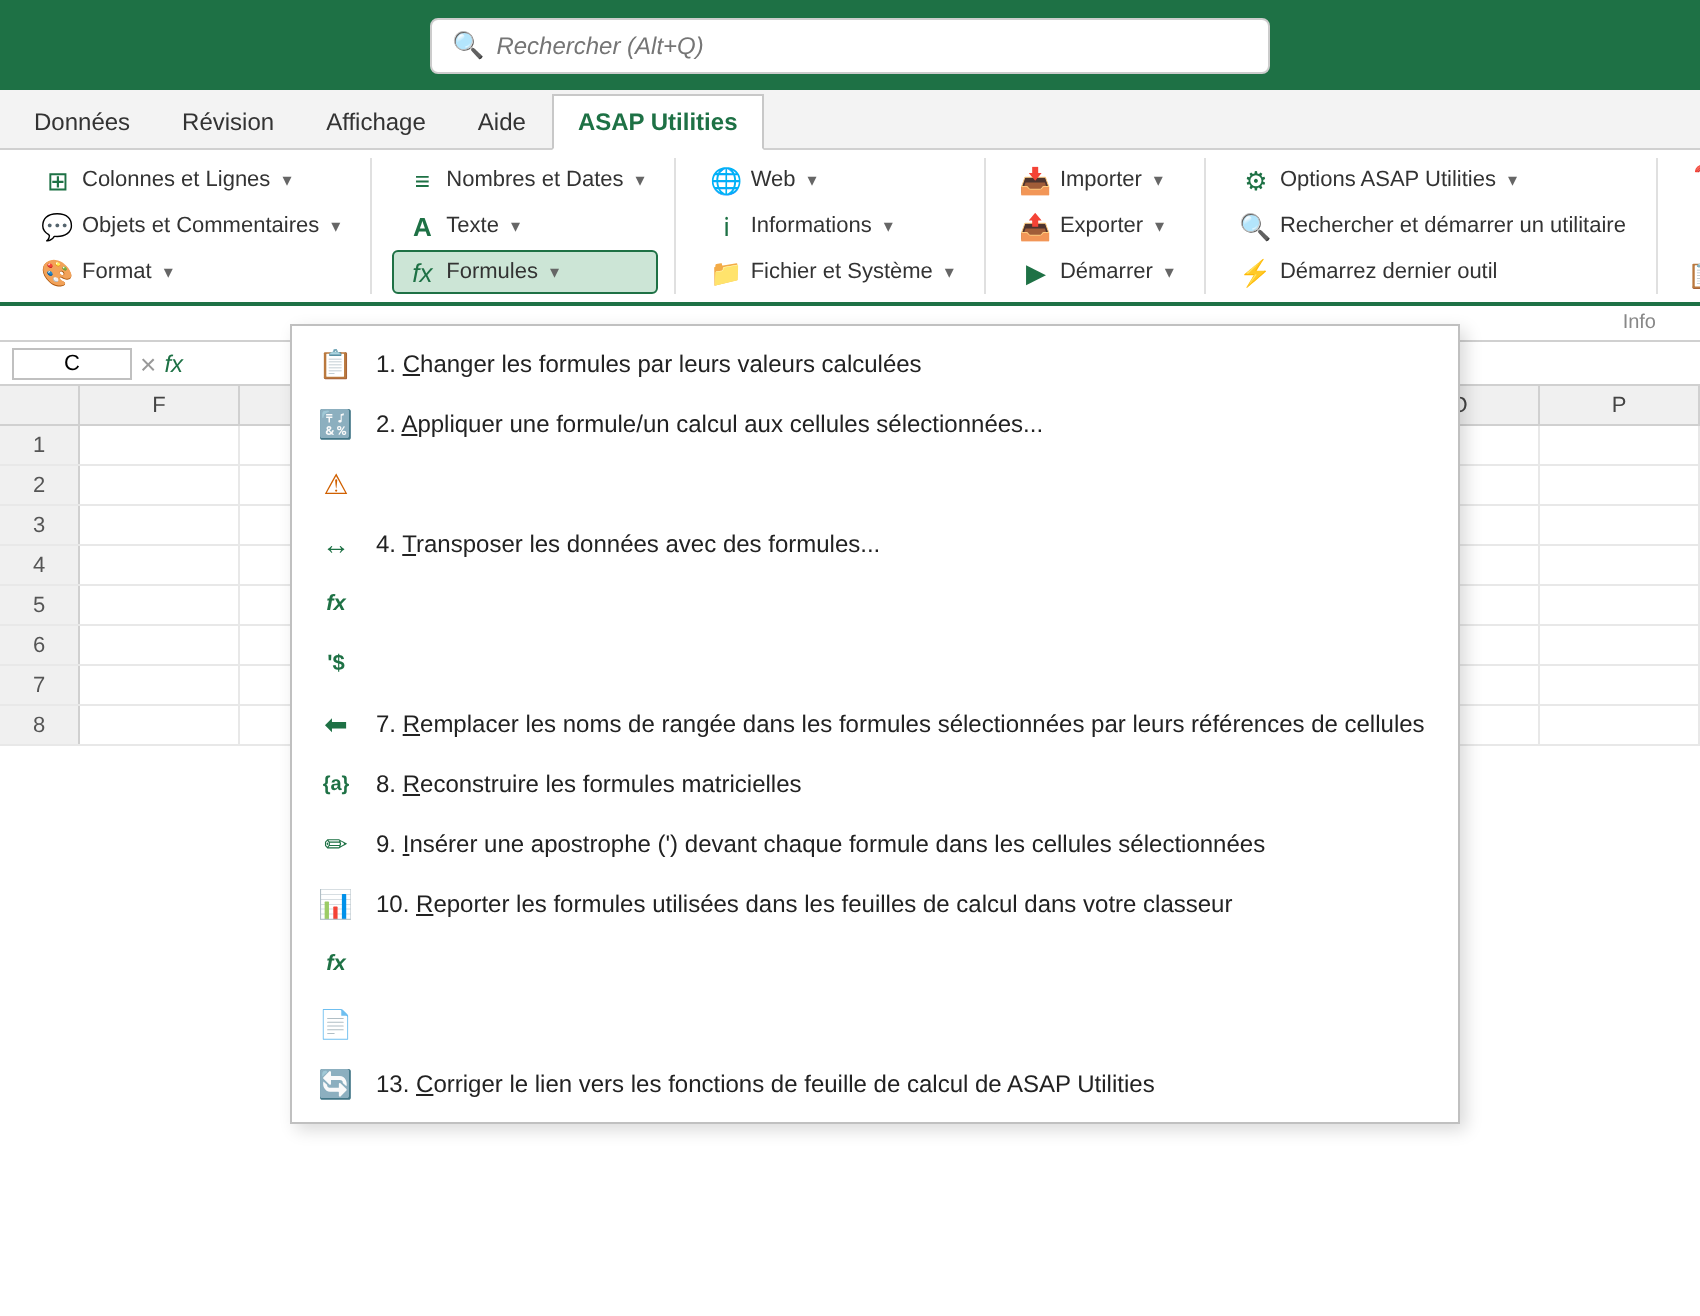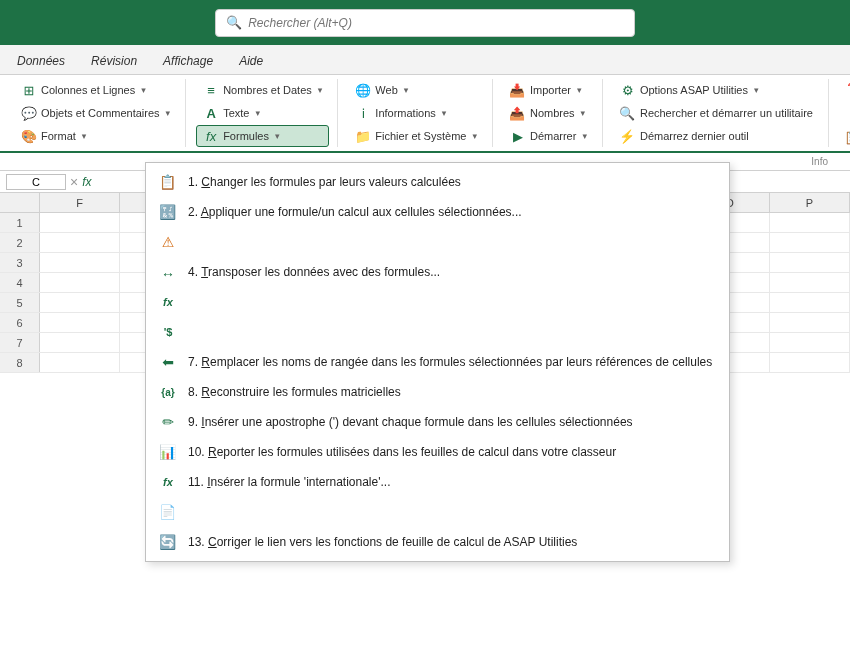--- a/index.html
+++ b/index.html
@@ -49,21 +49,20 @@
       padding: 6px 12px;
       cursor: pointer;
       font-size: 12px;
       color: #333;
       border: 1px solid transparent;
       border-bottom: none;
       background: transparent;
       height: 28px;
       display: flex;
       align-items: center;
-      font-style: italic;
     }
     .ribbon-tab.active {
       background: #fff;
       border-color: #c8c8c8;
       color: #1e7145;
       font-weight: 600;
       border-bottom: 1px solid #fff;
       margin-bottom: -1px;
       z-index: 10;
     }
@@ -242,20 +241,21 @@
     <span style="color:#888; font-size:13px;">🔍</span>
     <input type="text" placeholder="Rechercher (Alt+Q)" style="">
   </div>
 </div>
 
 <div class="ribbon-tabs">
   <div class="ribbon-tab">Données</div>
   <div class="ribbon-tab">Révision</div>
   <div class="ribbon-tab">Affichage</div>
   <div class="ribbon-tab">Aide</div>
+  <div class="ribbon-tab active">ASAP Utilities</div>
 </div>
 
 <div class="ribbon-toolbar">
 
   <div class="ribbon-group">
     <div class="ribbon-group-buttons">
       <div class="ribbon-btn">
         <span class="ribbon-btn-icon">⊞</span>
         <span class="ribbon-btn-label">Colonnes et Lignes</span>
         <span class="ribbon-btn-arrow">▾</span>
@@ -315,21 +315,21 @@
 
   <div class="ribbon-group">
     <div class="ribbon-group-buttons">
       <div class="ribbon-btn">
         <span class="ribbon-btn-icon">📥</span>
         <span class="ribbon-btn-label">Importer</span>
         <span class="ribbon-btn-arrow">▾</span>
       </div>
       <div class="ribbon-btn">
         <span class="ribbon-btn-icon">📤</span>
-        <span class="ribbon-btn-label">Nombres</span>
+        <span class="ribbon-btn-label">Exporter</span>
         <span class="ribbon-btn-arrow">▾</span>
       </div>
       <div class="ribbon-btn">
         <span class="ribbon-btn-icon">▶</span>
         <span class="ribbon-btn-label">Démarrer</span>
         <span class="ribbon-btn-arrow">▾</span>
       </div>
     </div>
   </div>
 
@@ -498,21 +498,20 @@
     <span class="menu-item-text">9. <u>I</u>nsérer une apostrophe (') devant chaque formule dans les cellules sélectionnées</span>
   </div>
 
   <div class="menu-item">
     <span class="menu-item-icon" style="color:#1e7145;">📊</span>
     <span class="menu-item-text">10. <u>R</u>eporter les formules utilisées dans les feuilles de calcul dans votre classeur</span>
   </div>
 
   <div class="menu-item">
     <span class="menu-item-icon" style="color:#1e7145; font-style:italic; font-weight:bold; font-size:11px;">fx</span>
-    <span class="menu-item-text">11. <u>I</u>nsérer la formule 'internationale'...</span>
   </div>
 
   <div class="menu-item">
     <span class="menu-item-icon" style="color:#1e7145;">📄</span>
   </div>
 
   <div class="menu-item">
     <span class="menu-item-icon" style="color:#1e7145;">🔄</span>
     <span class="menu-item-text">13. <u>C</u>orriger le lien vers les fonctions de feuille de calcul de ASAP Utilities</span>
   </div>

